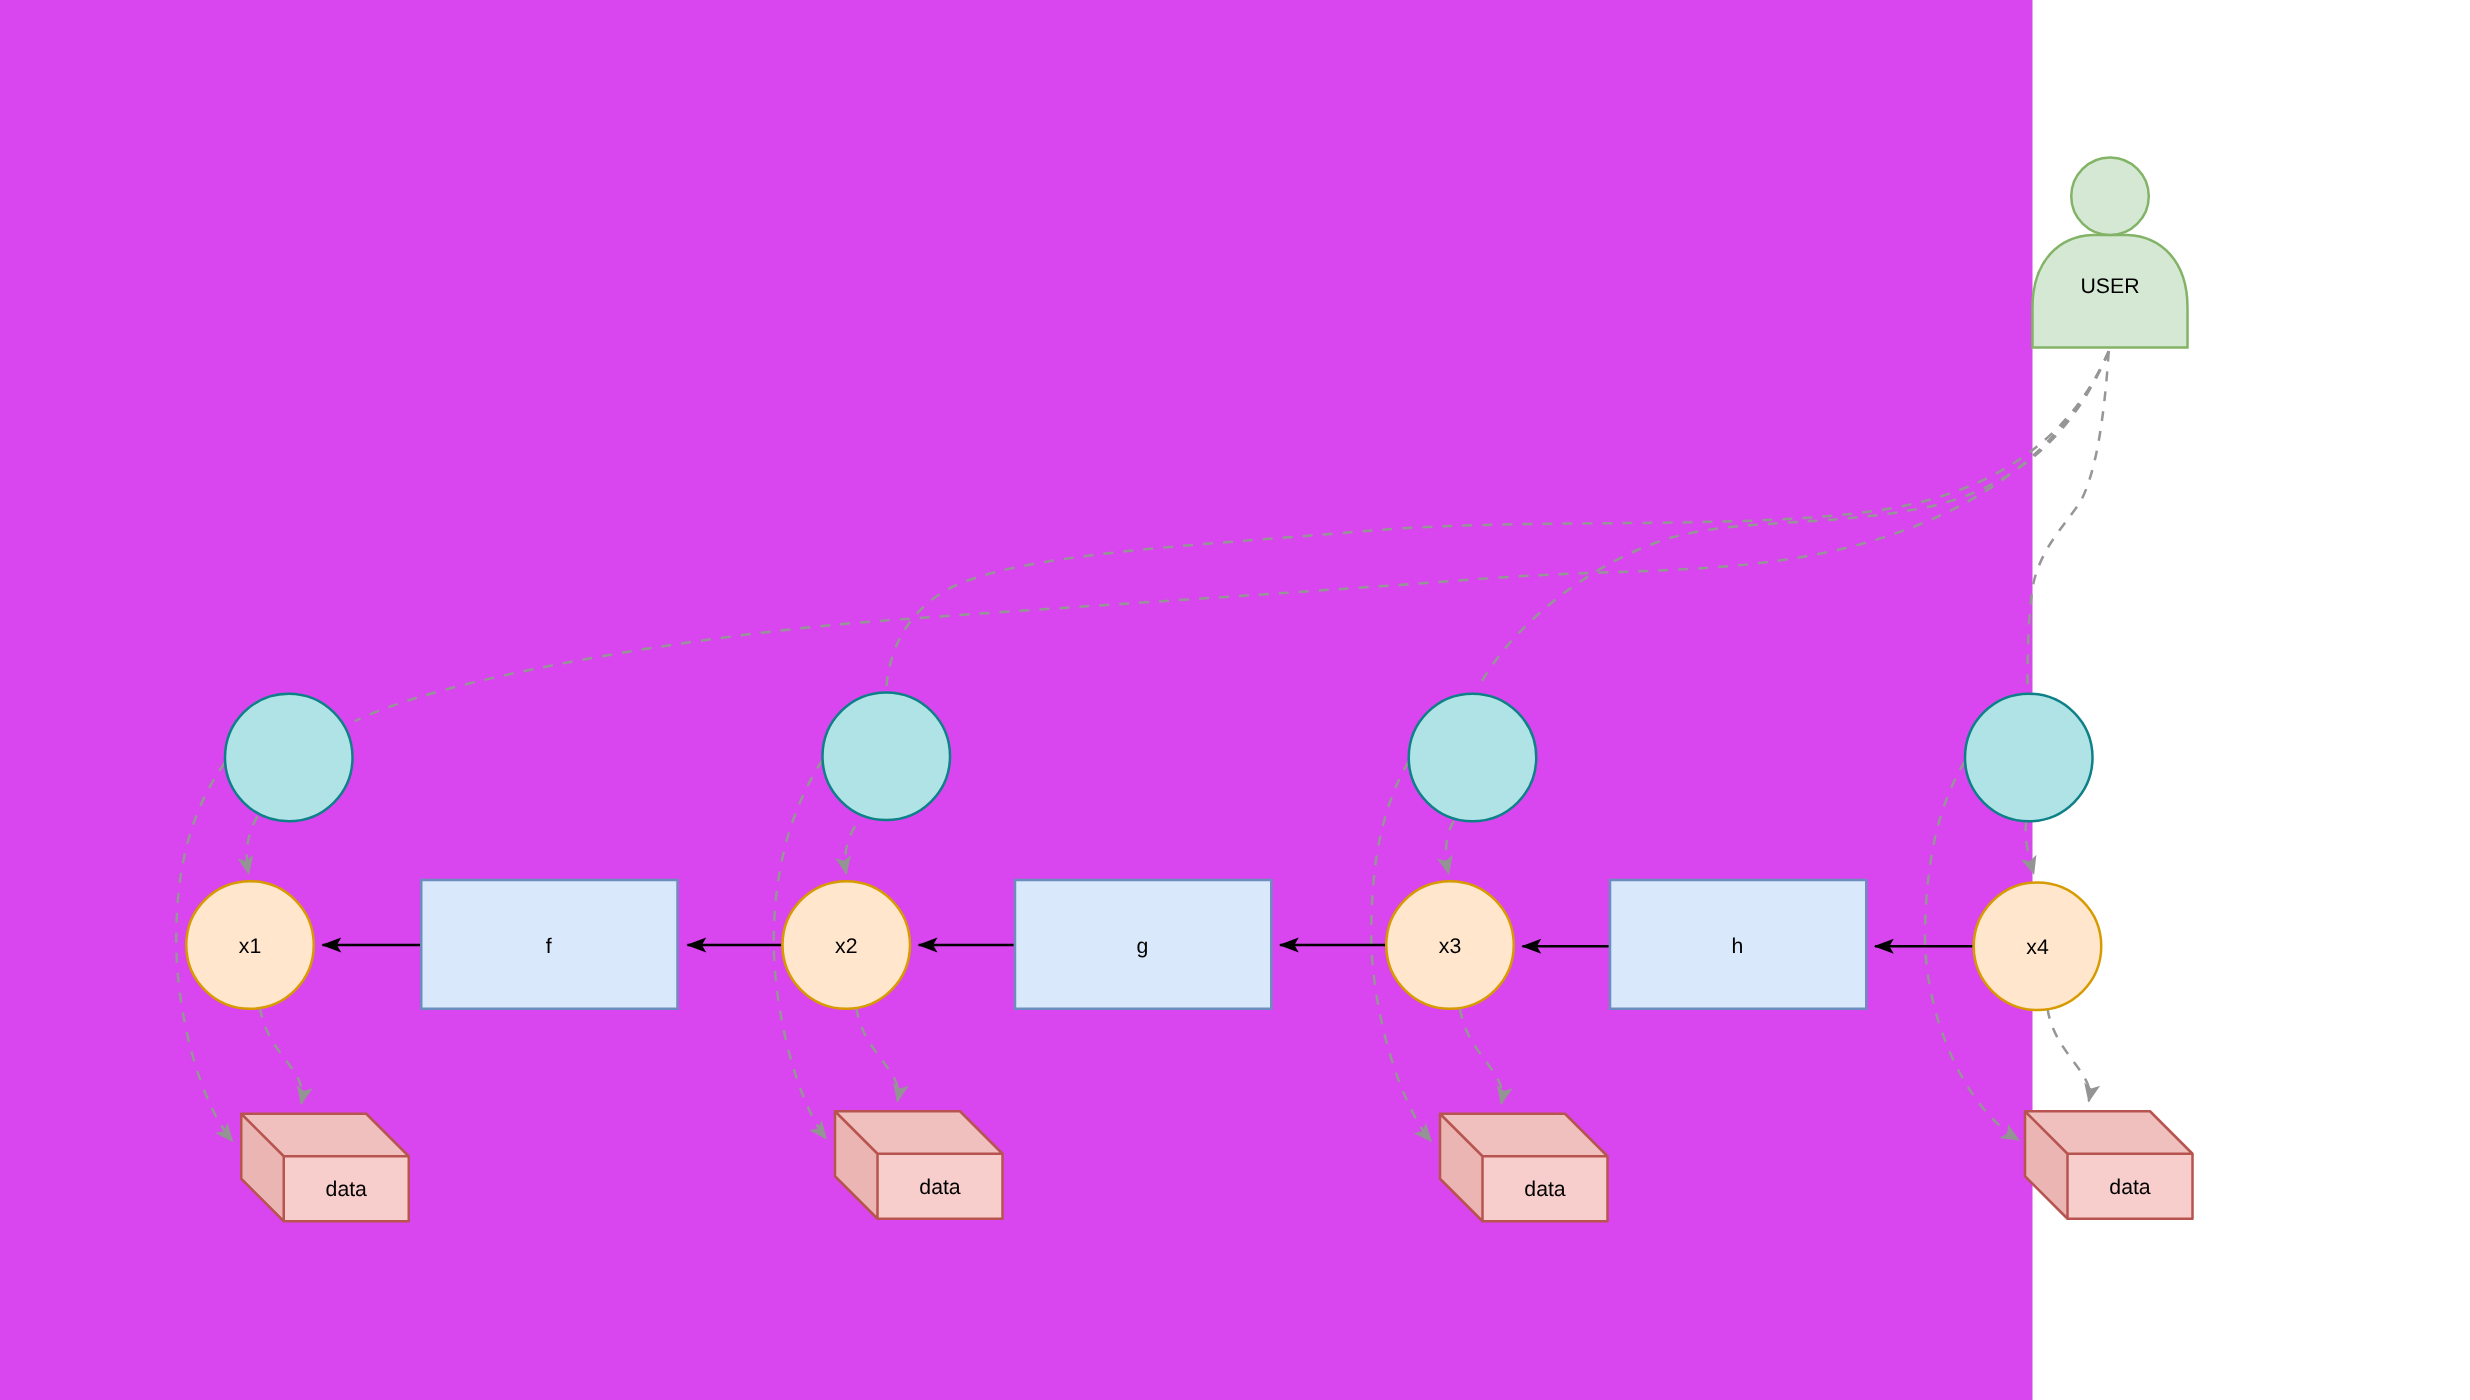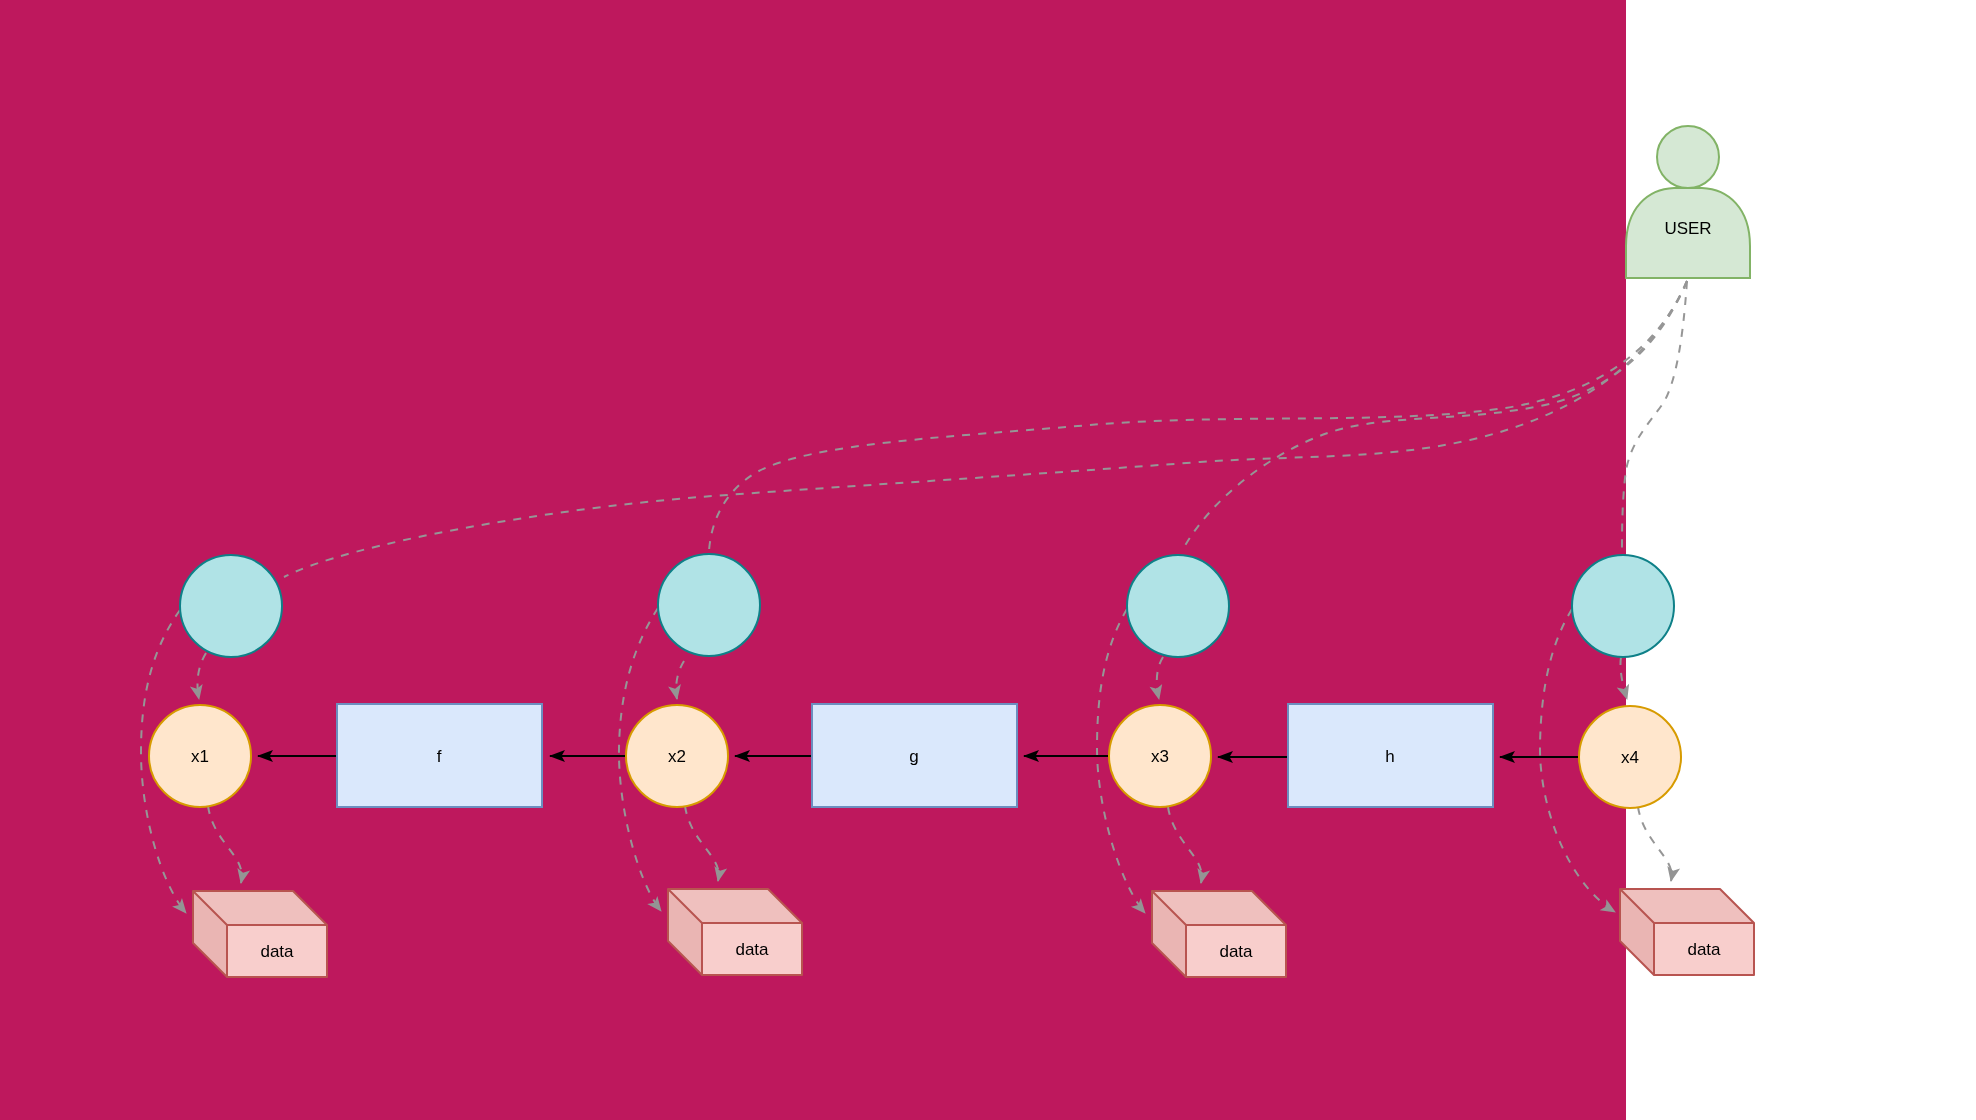--- a/index.html
+++ b/index.html
@@ -4,21 +4,21 @@
 <style>
   html, body {
     margin: 0;
     padding: 0;
     background: #ffffff;
   }
   .stage {
     position: relative;
     width: 1626px;
     height: 1120px;
-    background: #be185d;
+    background: #d946ef;
     font-family: "Liberation Sans", sans-serif;
   }
   svg { display: block; }
   .dashed {
     fill: none;
     stroke: #969696;
     stroke-width: 2;
     stroke-dasharray: 8 8;
   }
   .solid {

